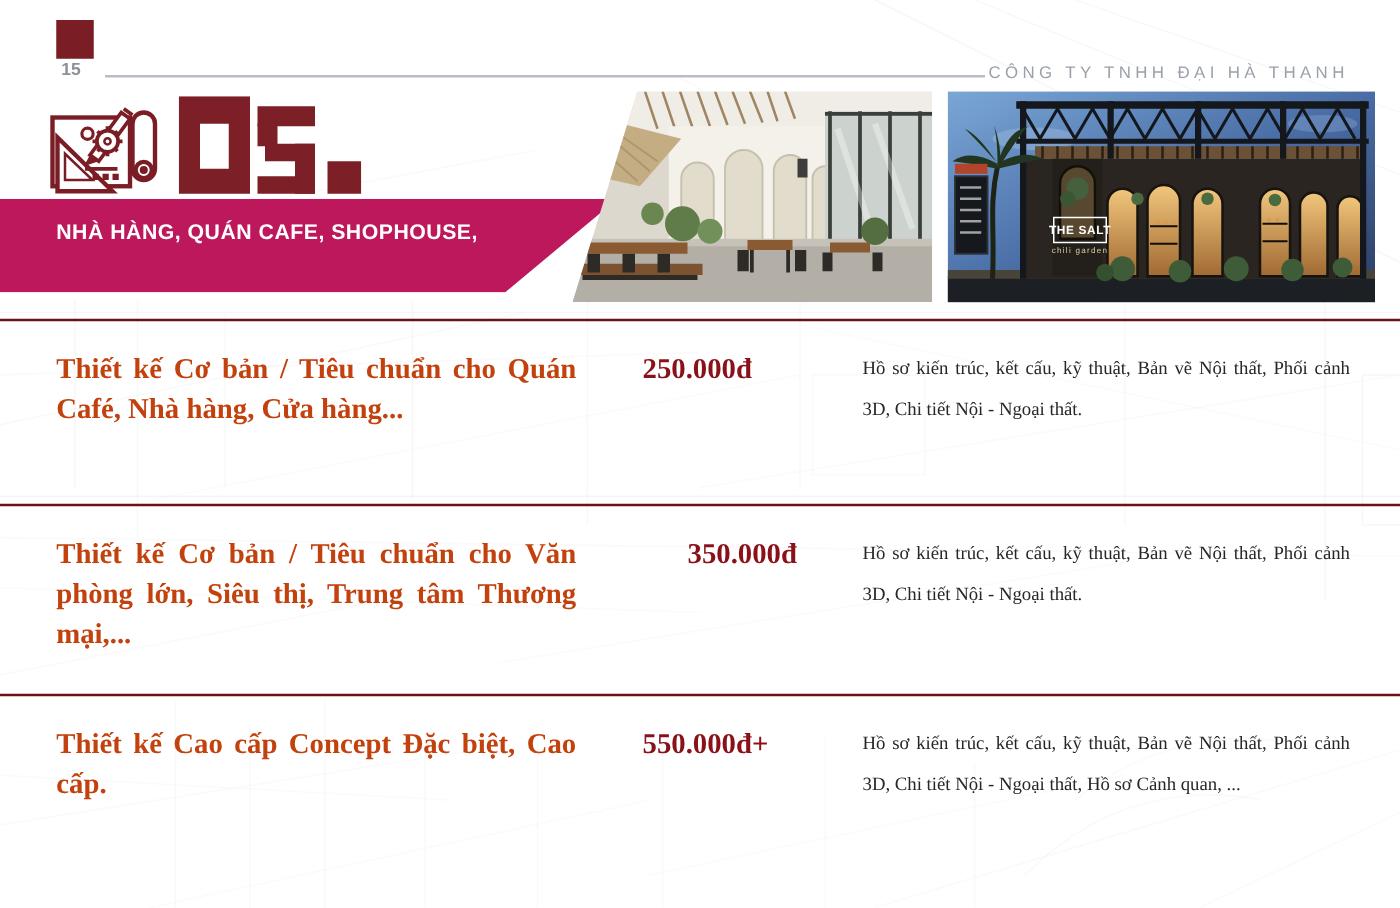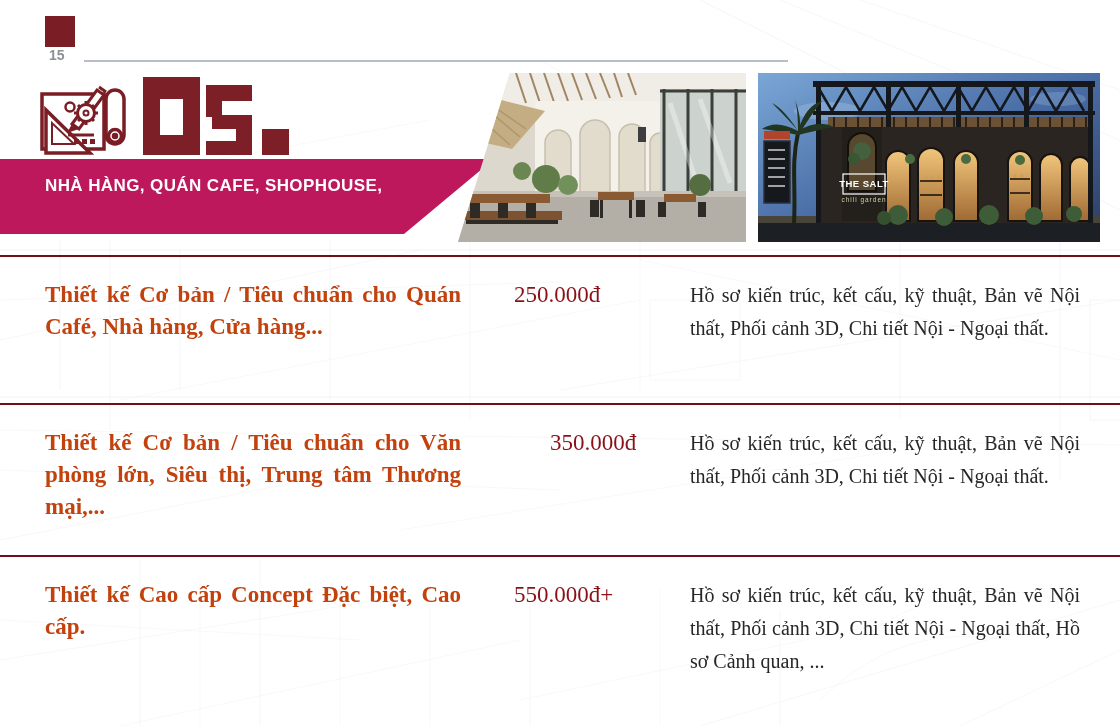--- a/index.html
+++ b/index.html
@@ -29,23 +29,23 @@
   .photo1{left:450px;width:296px;clip-path:polygon(60px 0,100% 0,100% 100%,8px 100%);}
   .photo2{left:758px;width:388px;}
 
   
   .sep{position:absolute;left:0;width:1120px;height:2px;background:#6e1117;}
   .sep1{top:239px;} .sep2{top:387px;} .sep3{top:539px;}
   .row-title{position:absolute;left:45px;width:416px;
              font-family:"Liberation Serif",serif;font-weight:700;font-size:23px;
              line-height:32px;color:#c2410c;text-align:justify;}
   .row-price{position:absolute;left:514px;width:140px;
-             font-family:"Liberation Serif",serif;font-weight:400;font-size:23px;color:#8a1118;}
+             font-family:"Liberation Serif",serif;font-weight:700;font-size:23px;color:#8a1118;}
   .row-desc{position:absolute;left:690px;width:390px;
-            font-family:"Liberation Serif",serif;font-size:20px;line-height:33px;
+            font-family:"Liberation Serif",serif;font-size:15px;line-height:33px;
             color:#272727;text-align:justify;}
   .r1 .row-title,.r1 .row-desc{top:263px;} .r1 .row-price{top:266px;}
   .r2 .row-title,.r2 .row-desc{top:411px;} .r2 .row-price{top:414px;margin-left:36px;}
   .r3 .row-title,.r3 .row-desc{top:563px;} .r3 .row-price{top:566px;}
 
   .bottom-bar{position:absolute;left:0;bottom:0;width:1120px;height:4px;background:#26334f;}
 </style>
 </head>
 <body>
 
@@ -96,20 +96,21 @@
       <path d="M960,726 L1120,650" opacity=".35"></path>
       <line x1="0" y1="620" x2="360" y2="640" opacity=".3"></line>
     </g>
   </svg>
 
   <div class="content">
 
     <div class="corner-square"></div>
     <div class="page-num">15</div>
     <div class="header-rule"></div>
+    <div class="company">CÔNG TY TNHH ĐẠI HÀ THANH</div>
 
     <svg class="section-icon" width="92" height="84" viewBox="0 0 92 84">
       <g stroke="#7a1d24" fill="none" stroke-width="3.5">
         <rect x="4" y="21" width="62" height="55"></rect>
         <rect x="68" y="17" width="18" height="54" rx="9"></rect>
         <circle cx="77" cy="63" r="6.5"></circle>
         <circle cx="77" cy="63" r="1.5" fill="#7a1d24"></circle>
         <path d="M8,80 L52,80 L8,37 Z" fill="#ffffff"></path>
         <path d="M14,71 L36,71 L14,50 Z" stroke-width="2"></path>
         <path d="M34,51 L59,17 L66,22 L41,56 Z" fill="#ffffff" stroke-width="3"></path>

